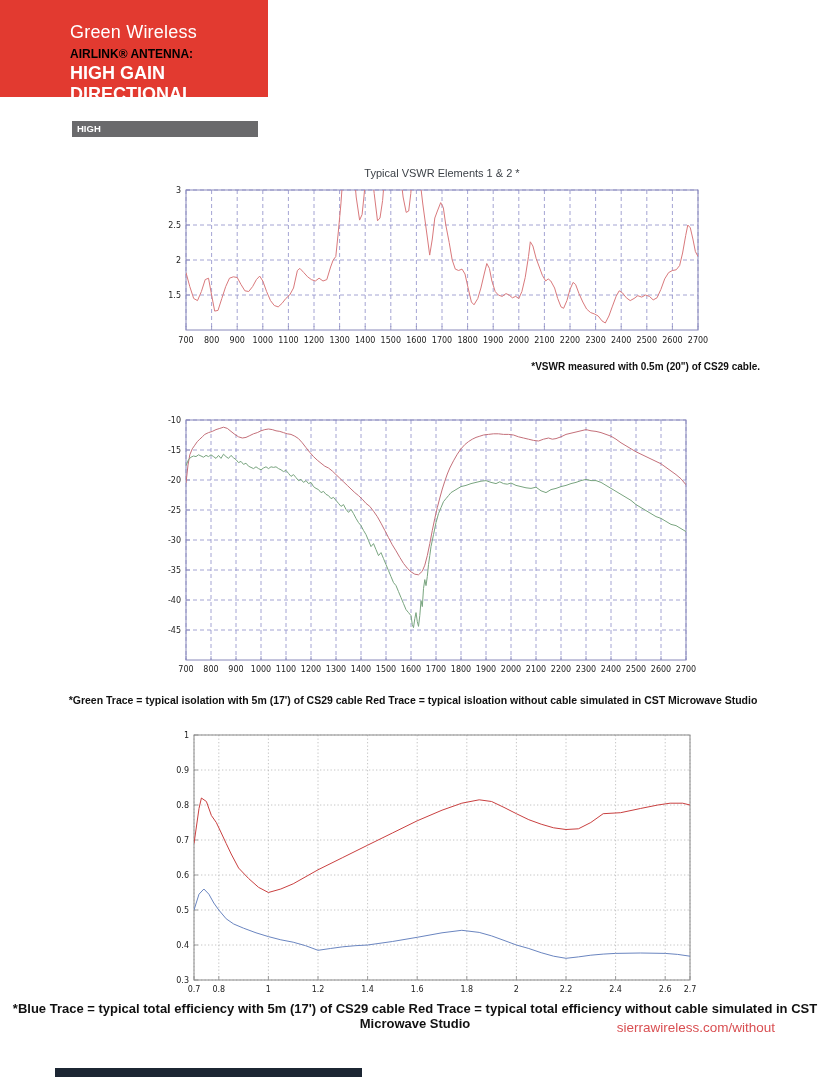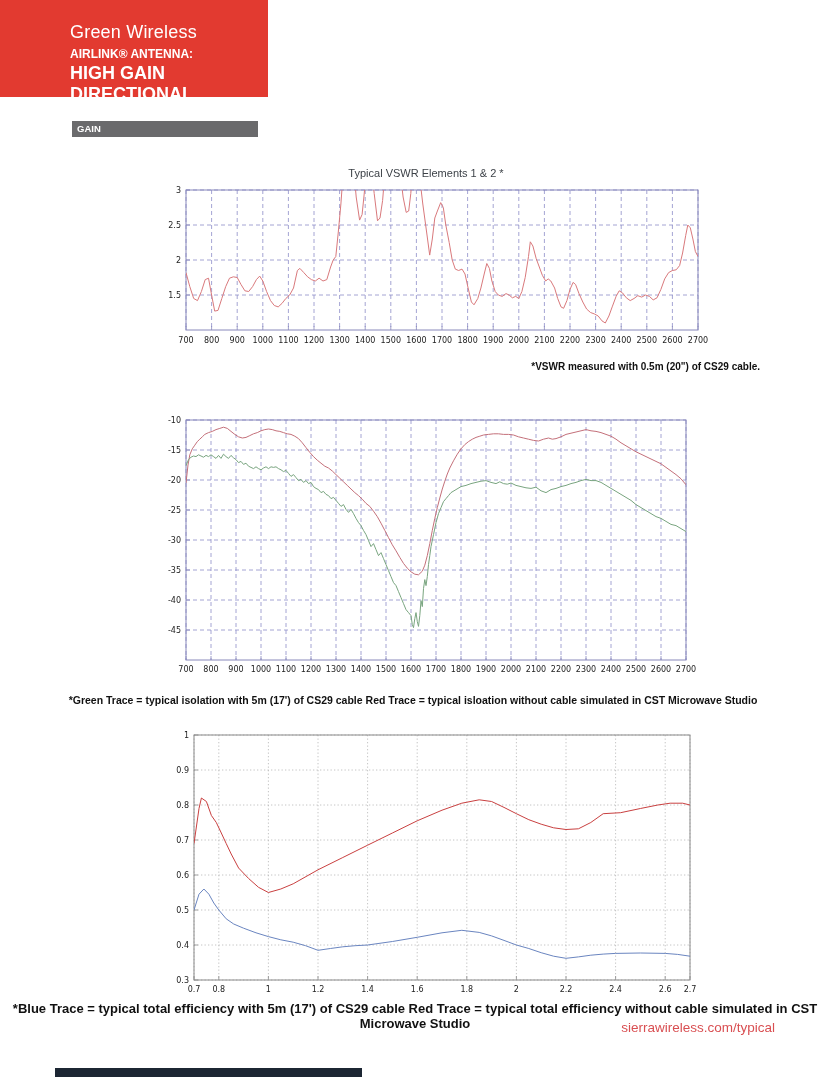--- a/index.html
+++ b/index.html
@@ -1,29 +1,29 @@
 <!DOCTYPE html>
 <html><head>
 <meta charset="utf-8">
 <style>
   html,body{margin:0;padding:0;}
   .page{position:relative;width:830px;height:1077px;background:#ffffff;overflow:hidden;
         font-family:"Liberation Sans", sans-serif;}
   .banner{position:absolute;left:0;top:0;width:268px;height:97px;}
   .brand{position:absolute;left:70px;top:22px;font-size:18px;font-weight:400;color:#fff;letter-spacing:.2px;}
-  .prod1{position:absolute;left:70px;top:47px;font-size:12px;font-weight:bold;color:#ffffff;}
+  .prod1{position:absolute;left:70px;top:47px;font-size:12px;font-weight:bold;color:#000000;}
   .prod2{position:absolute;left:70px;top:63px;font-size:18px;font-weight:bold;color:#fff;}
   .secbar{position:absolute;left:72px;top:121px;width:186px;height:16px;box-sizing:border-box;
           color:#fff;font-size:9.5px;font-weight:bold;line-height:16px;padding-left:5px;}
   .chart{position:absolute;}
   .c0{left:150px;top:178px;width:580px;height:190px;}
   .c1{left:150px;top:410px;width:580px;height:275px;}
   .c2{left:160px;top:728px;width:580px;height:272px;}
   .chart-title{position:absolute;text-align:center;font-size:11px;color:#3d4248;}
-  .t1{left:136px;top:167px;width:580px;}
+  .t1{left:152px;top:167px;width:580px;}
   .t2{left:150px;top:399px;width:580px;}
   .t3{left:160px;top:715px;width:580px;}
   .footnote{position:absolute;font-weight:bold;color:#111;}
   .fn1{top:361px;right:70px;font-size:10px;text-align:right;}
   .fn2{top:694px;left:0;width:826px;font-size:10.5px;text-align:center;}
   .fn3{top:1001px;left:0;width:830px;font-size:13px;text-align:center;}
   .site-link{position:absolute;top:1020px;right:55px;font-size:13.5px;text-decoration:none;cursor:pointer;}
   .footer-bar{position:absolute;left:55px;top:1068px;width:307px;height:9px;background:#1c2633;}
   svg{display:block;font-family:"DejaVu Sans", sans-serif;}
   svg text{fill:#222;}
@@ -32,21 +32,21 @@
 <body>
 
 <div class="page">
   <div class="banner" style="background: rgb(226, 58, 48);">
     <div class="brand">Green Wireless</div>
     <div class="prod1">AIRLINK® ANTENNA:</div>
     <div class="prod2">HIGH GAIN DIRECTIONAL</div>
   </div>
 
   <div class="secbar" style="background: rgb(106, 106, 108);">
-    <span>GAIN</span>
+    <span>HIGH</span>
   </div>
 
   <div class="chart-title t1">Typical VSWR Elements 1 &amp; 2 *</div>
   <div id="chart0" class="chart c0">
       <svg viewBox="0 0 580 190" width="580" height="190">
         <line x1="36" y1="12" x2="36" y2="152" stroke="#8d8dc8" stroke-width="0.8" stroke-dasharray="4,3"></line>
         <line x1="36" y1="152" x2="36" y2="148" stroke="#8888bb" stroke-width="0.8"></line>
         <text x="36" y="165" text-anchor="middle" font-size="8">700</text>
         <line x1="61.6" y1="12" x2="61.6" y2="152" stroke="#8d8dc8" stroke-width="0.8" stroke-dasharray="4,3"></line>
         <line x1="61.6" y1="152" x2="61.6" y2="148" stroke="#8888bb" stroke-width="0.8"></line>
@@ -293,15 +293,15 @@
         <rect x="34" y="7" width="496" height="245" fill="none" stroke="#8a8a8a" stroke-width="1"></rect>
         <clipPath id="clip2">
           <rect x="34" y="7" width="496" height="245"></rect>
         </clipPath>
         <polyline points="34.0,115.5 39.0,80.5 41.4,70.0 46.4,73.5 51.4,87.5 56.3,94.5 61.3,105.0 66.2,115.5 71.2,126.0 78.6,140.0 88.6,150.5 98.5,159.3 108.4,164.5 120.8,161.0 133.2,155.8 158.0,141.8 182.8,129.5 207.6,117.2 232.4,105.0 257.2,92.8 282.0,82.2 301.8,75.2 319.2,71.8 331.6,73.5 344.0,79.4 356.4,85.7 368.8,91.7 381.2,96.2 393.6,99.8 406.0,101.5 418.4,100.8 430.8,94.5 443.2,85.7 460.6,84.7 480.4,80.5 497.8,77.0 510.2,75.2 522.6,75.2 530.0,77.0" fill="none" stroke="#c94040" stroke-width="1" stroke-linejoin="round" clip-path="url(#clip2)"></polyline>
         <polyline points="34.0,182.0 39.0,166.2 43.9,161.0 48.9,166.2 53.8,175.0 58.8,182.0 66.2,190.8 73.7,196.0 83.6,200.2 96.0,204.8 108.4,208.6 120.8,211.8 133.2,214.2 145.6,217.7 158.0,222.3 170.4,220.5 182.8,218.8 195.2,217.7 207.6,217.0 232.4,213.5 257.2,209.3 282.0,204.8 301.8,202.3 319.2,204.4 331.6,207.9 344.0,212.4 356.4,217.0 368.8,220.5 381.2,224.7 393.6,228.2 406.0,230.3 418.4,228.9 430.8,227.2 443.2,226.1 455.6,225.4 480.4,225.0 505.2,225.4 517.6,226.4 530.0,228.2" fill="none" stroke="#6a85c0" stroke-width="1" stroke-linejoin="round" clip-path="url(#clip2)"></polyline>
       </svg>
     </div>
   <div class="footnote fn3">*Blue Trace = typical total efficiency with 5m (17') of CS29 cable Red Trace = typical total efficiency without cable simulated in CST Microwave Studio</div>
 
-  <a class="site-link" style="color: rgb(217, 79, 82);">sierrawireless.com/typical</a>
+  <a class="site-link" style="color: rgb(217, 79, 82);">sierrawireless.com/without</a>
   <div class="footer-bar"></div>
 </div>
 
 </body></html>

